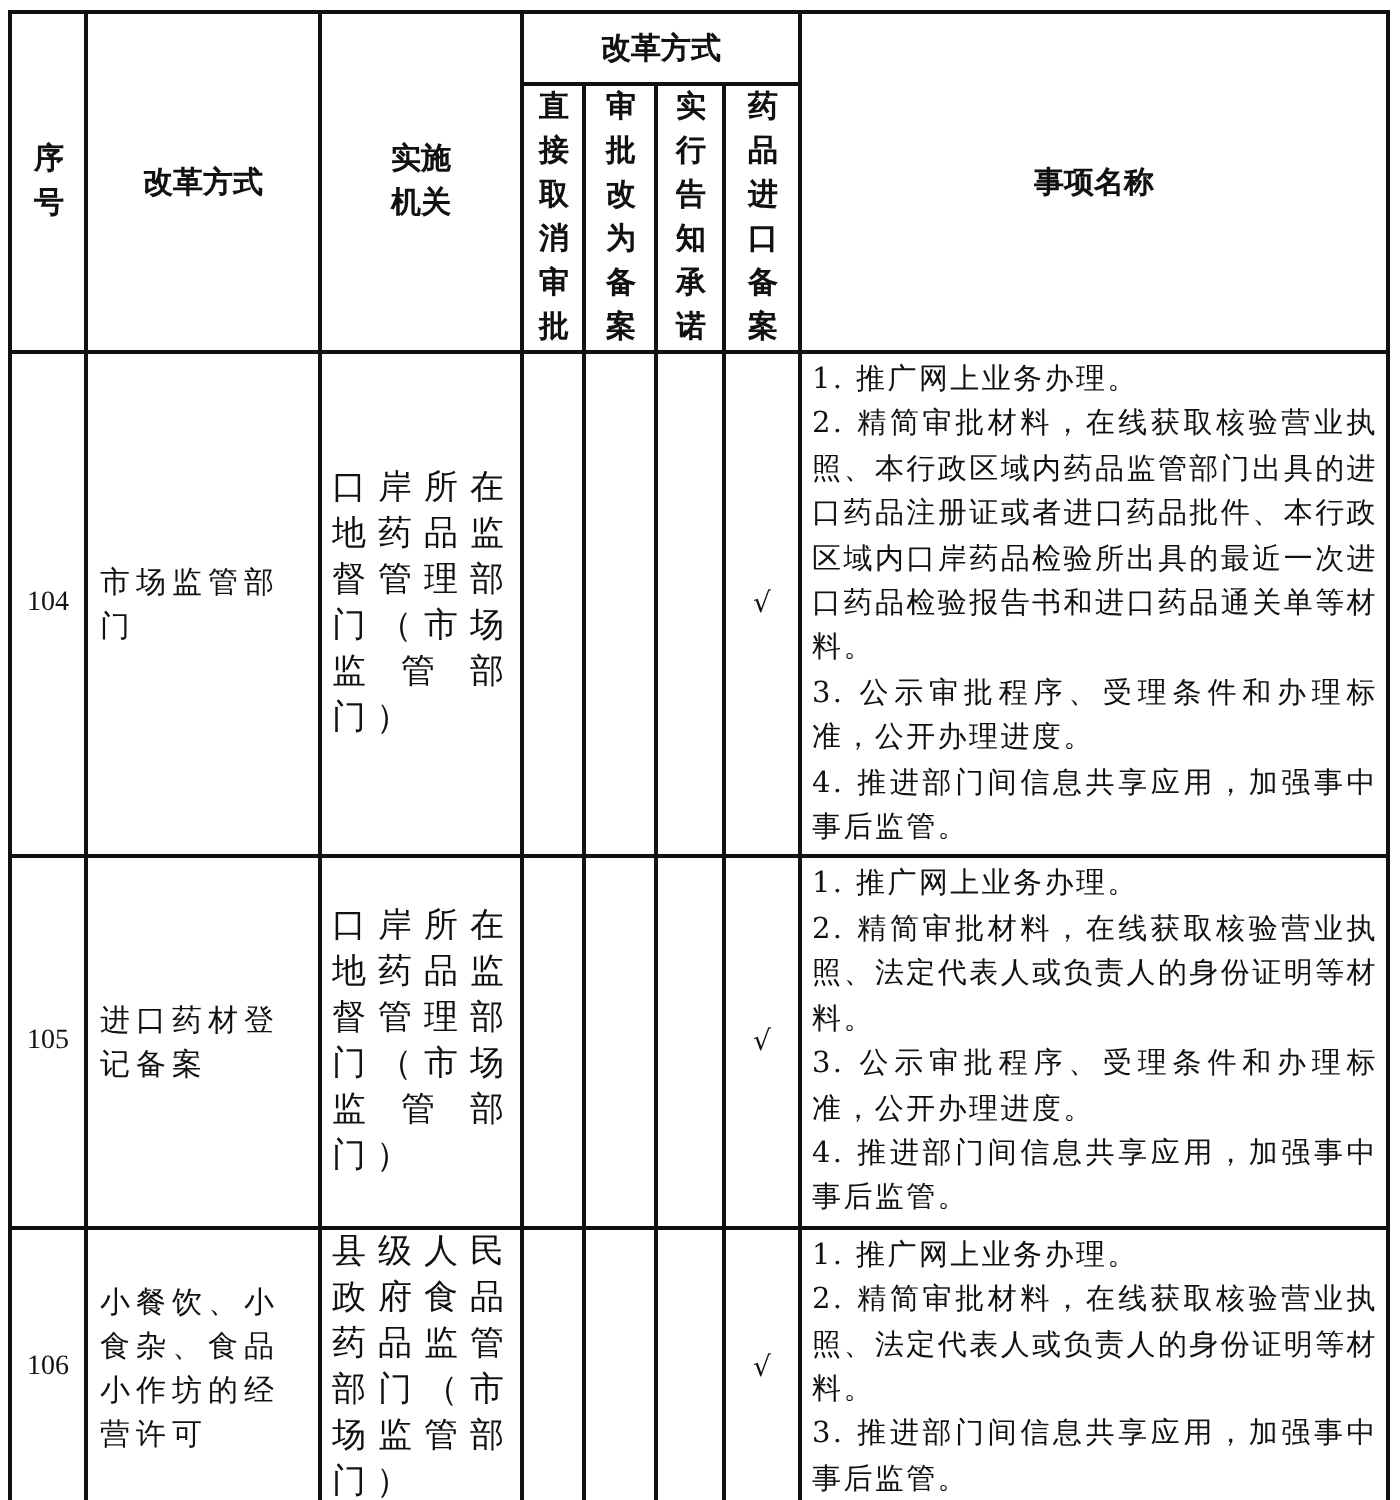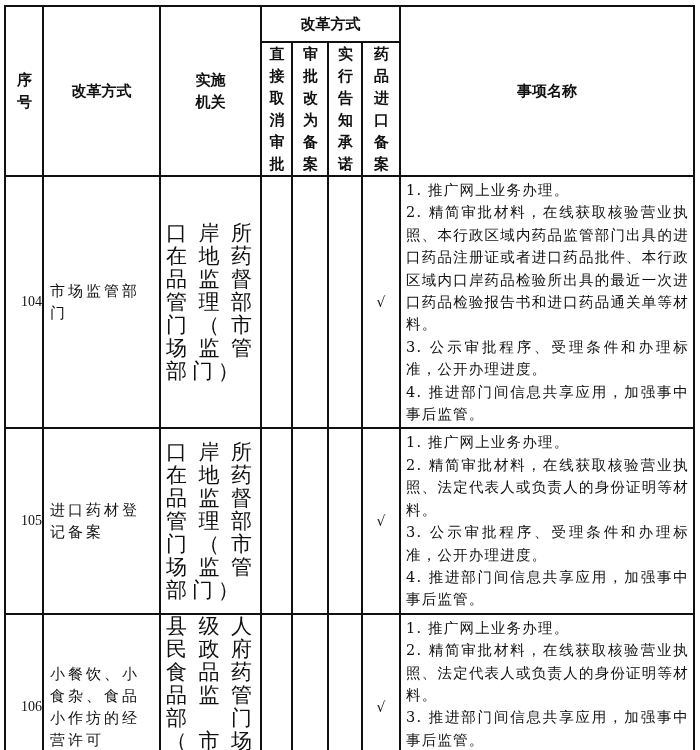--- a/index.html
+++ b/index.html
@@ -18,23 +18,23 @@
     .col-org { width: 101px; }
     .col-m1 { width: 31px; }
     .col-m2 { width: 36px; }
     .col-m3 { width: 34px; }
     .col-m4 { width: 38px; }
     .col-measure { width: auto; }
     .h-top { height: 36px; }
     .h-sub { height: 133px; }
     .vtext { display: block; width: 16px; margin: 0 auto; line-height: 22px; text-align: right;
              word-break: break-all; font-size: 15px; }
-    .seq { text-align: right; font-size: 14px; font-family: "Liberation Serif", serif; border-radius: 13px; }
+    .seq { text-align: center; font-size: 14px; font-family: "Liberation Serif", serif; border-radius: 13px; }
     .name { padding: 0 4px 0 6px !important; font-size: 15px; line-height: 22px; letter-spacing: 3px; }
-    .org { padding: 0 3px 0 5px !important; font-size: 21px; line-height: 23px; letter-spacing: 5px; text-align: justify; border-radius: 17px; }
+    .org { padding: 0 3px 0 5px !important; font-size: 17px; line-height: 23px; letter-spacing: 5px; text-align: justify; border-radius: 17px; }
     .check { text-align: center; font-size: 14px; }
     .measures { padding: 2px 4px 2px 5px !important; font-size: 14.5px; line-height: 22.4px;
                 letter-spacing: 1.2px; vertical-align: top !important; text-align: justify; }
     .measures div { margin: 0; }
     .r104 { height: 245px; }
     .r105 { height: 178px; }
     .r106 { height: 134px; }
   </style>
 </head>
 <body>

